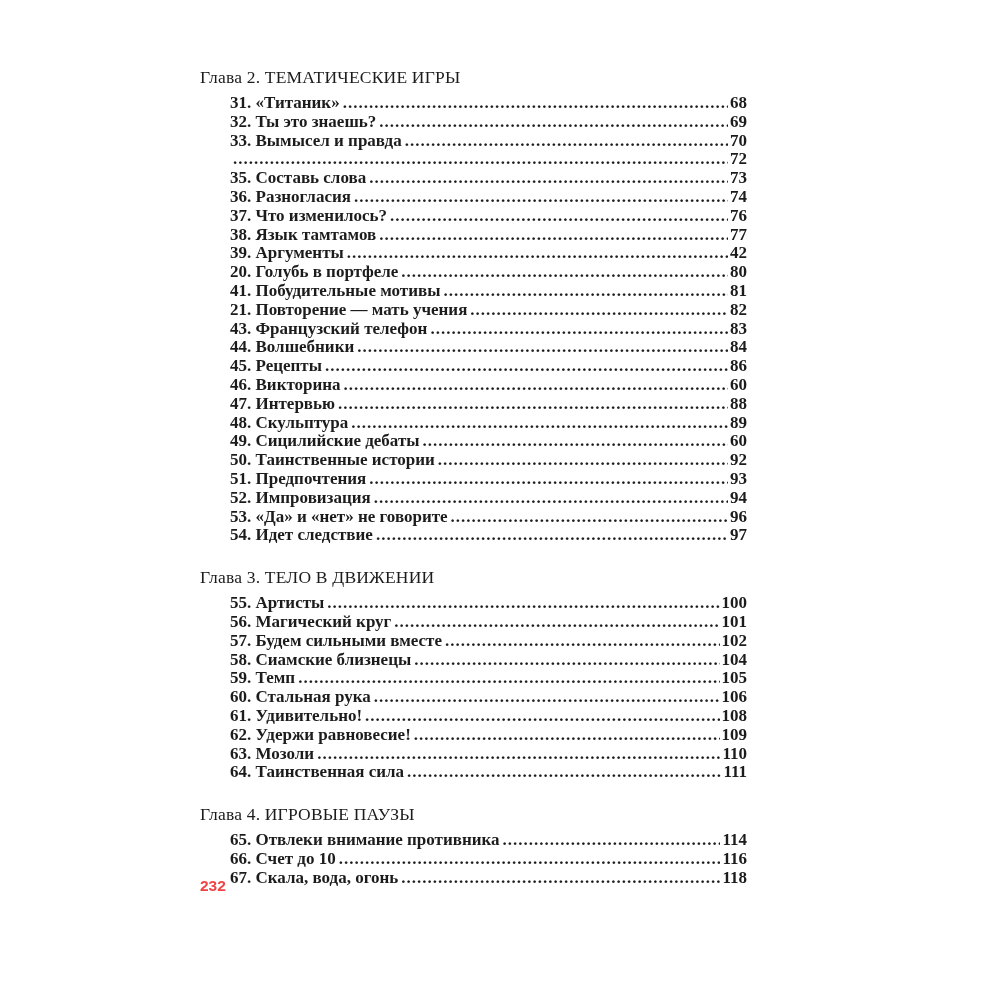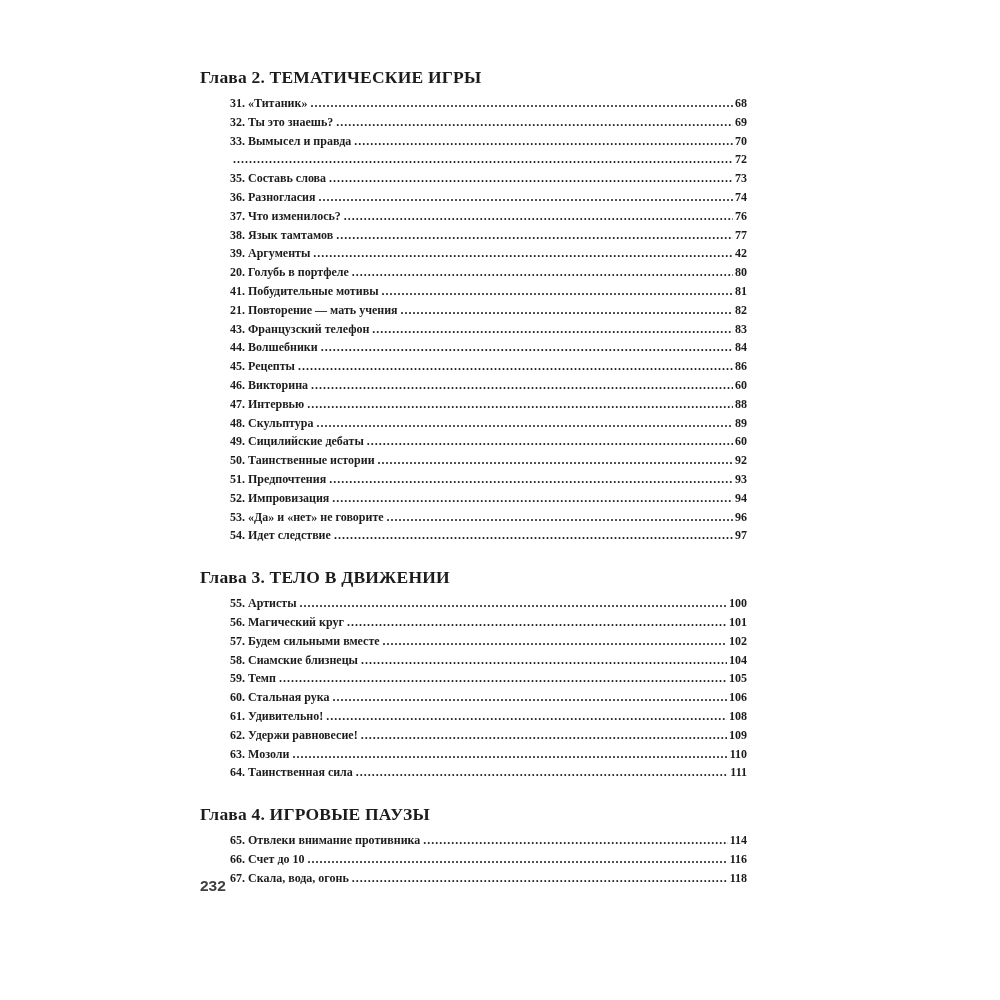--- a/index.html
+++ b/index.html
@@ -17,34 +17,34 @@
     background: #ffffff;
   }
   .content {
     position: absolute;
     left: 200px;
     top: 66px;
     width: 547px;
   }
   .chapter-heading {
     font-size: 17.5px;
-    font-weight: bold;
+    font-weight: normal;
     line-height: 22px;
     margin: 21px 0 6px 0;
     letter-spacing: 0.2px;
     white-space: nowrap;
   }
   .chapter-heading.first {
     margin-top: 0;
   }
   .toc-row {
     display: flex;
     align-items: flex-start;
     padding-left: 30px;
-    font-size: 12px;
+    font-size: 17px;
     font-weight: bold;
     line-height: 18.8px;
     height: 18.8px;
   }
   .toc-label {
     white-space: nowrap;
     flex: 0 0 auto;
   }
   .leader {
     flex: 1 1 auto;
@@ -59,21 +59,21 @@
     flex: 0 0 auto;
     text-align: right;
   }
   .footer-page {
     position: absolute;
     left: 200px;
     top: 877px;
     font-family: "Liberation Sans", sans-serif;
     font-weight: bold;
     font-size: 15.5px;
-    color: #404040;
+    color: #ef4444;
   }
 </style>
 </head>
 <body>
 
 <div class="page">
   <div class="content" id="toc-root">
       <div class="chapter-heading first">Глава 2. ТЕМАТИЧЕСКИЕ ИГРЫ</div>
       <div class="toc-row">
         <span class="toc-label">31. «Титаник»</span>

